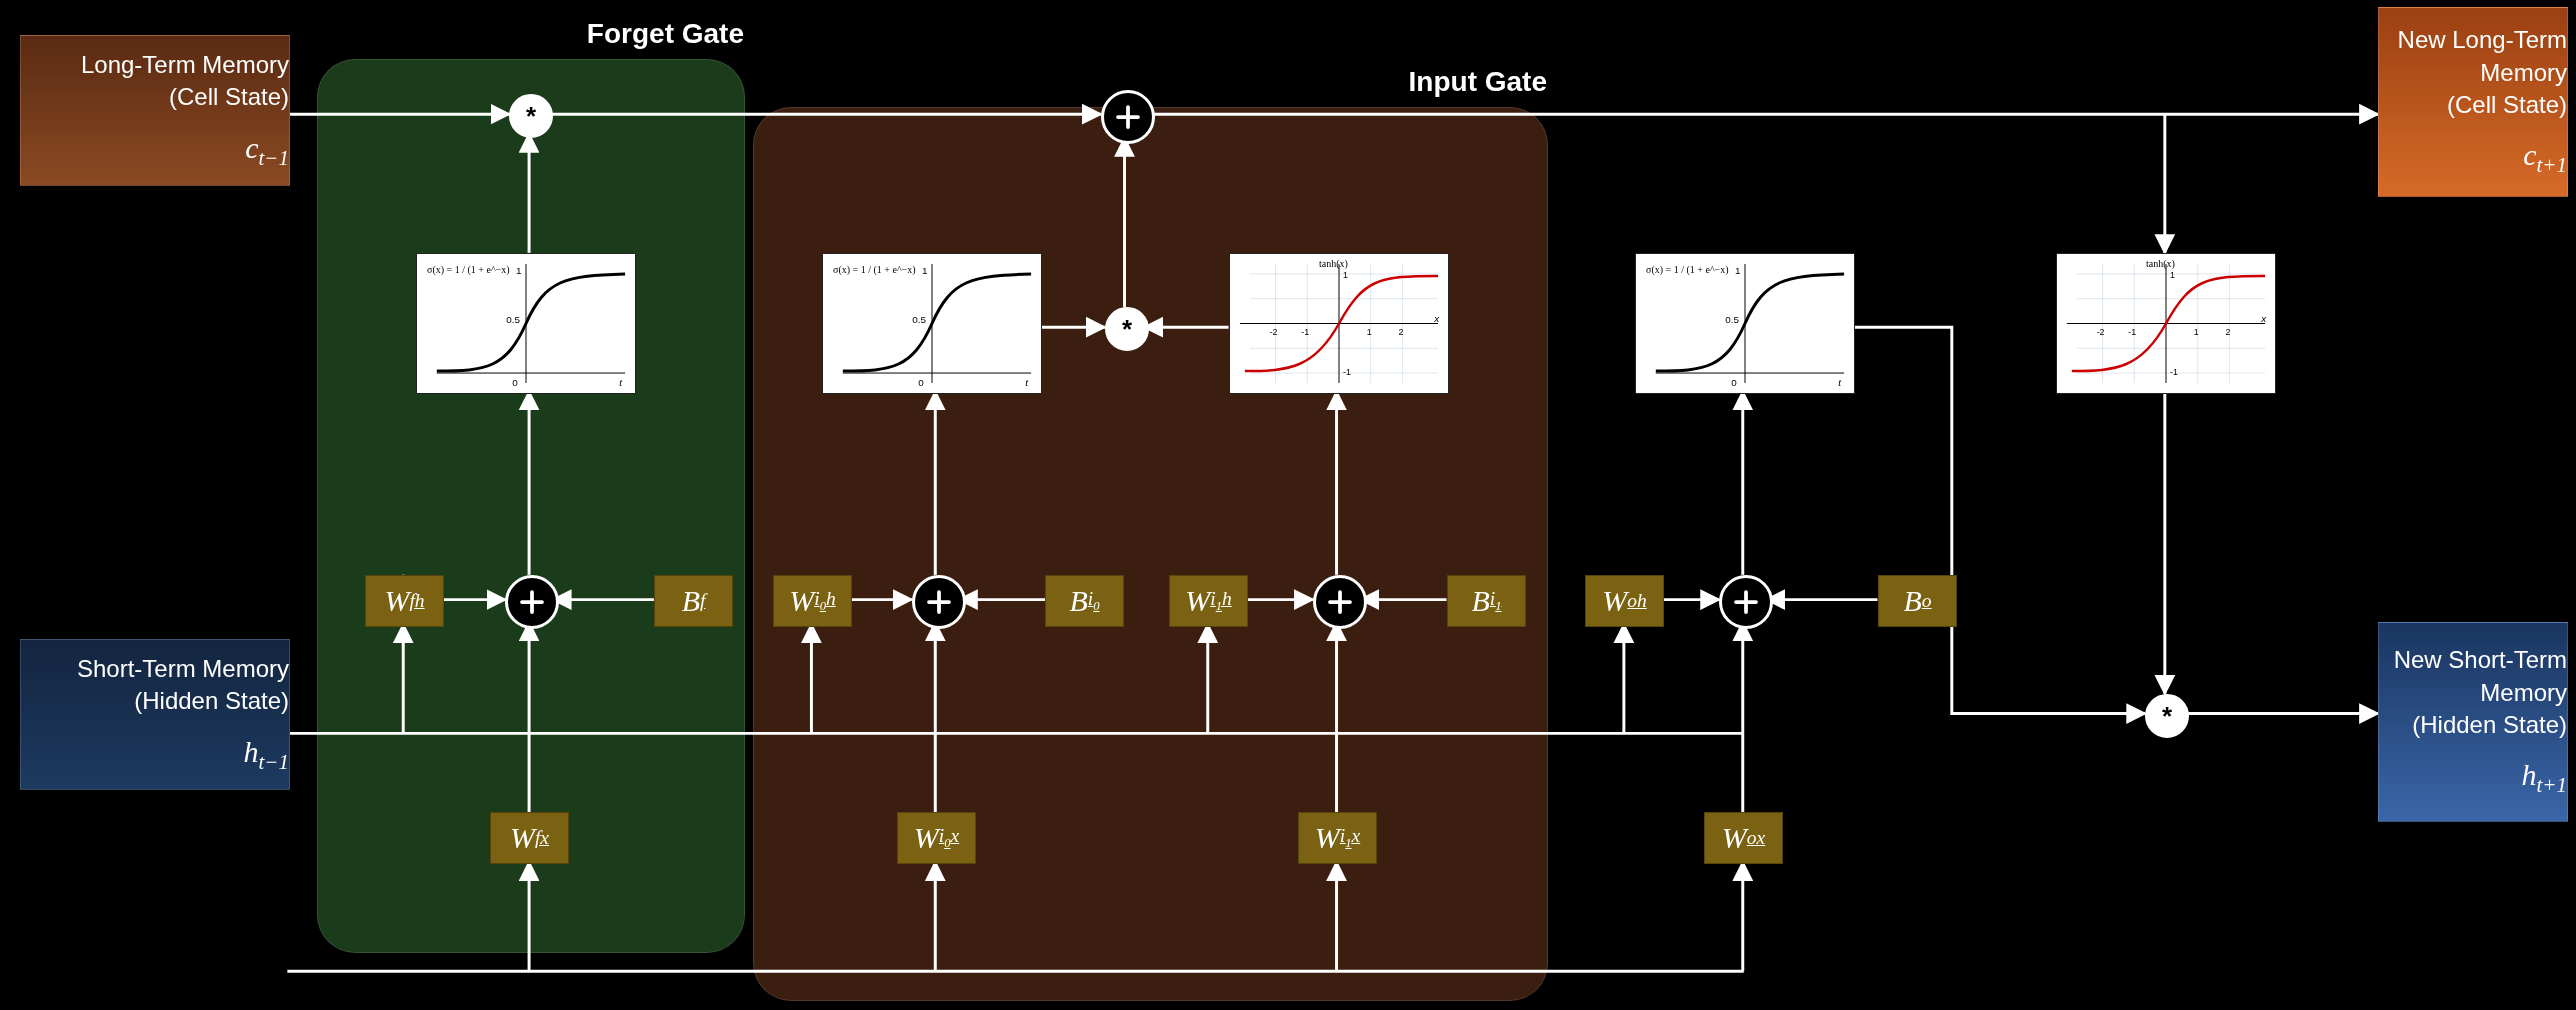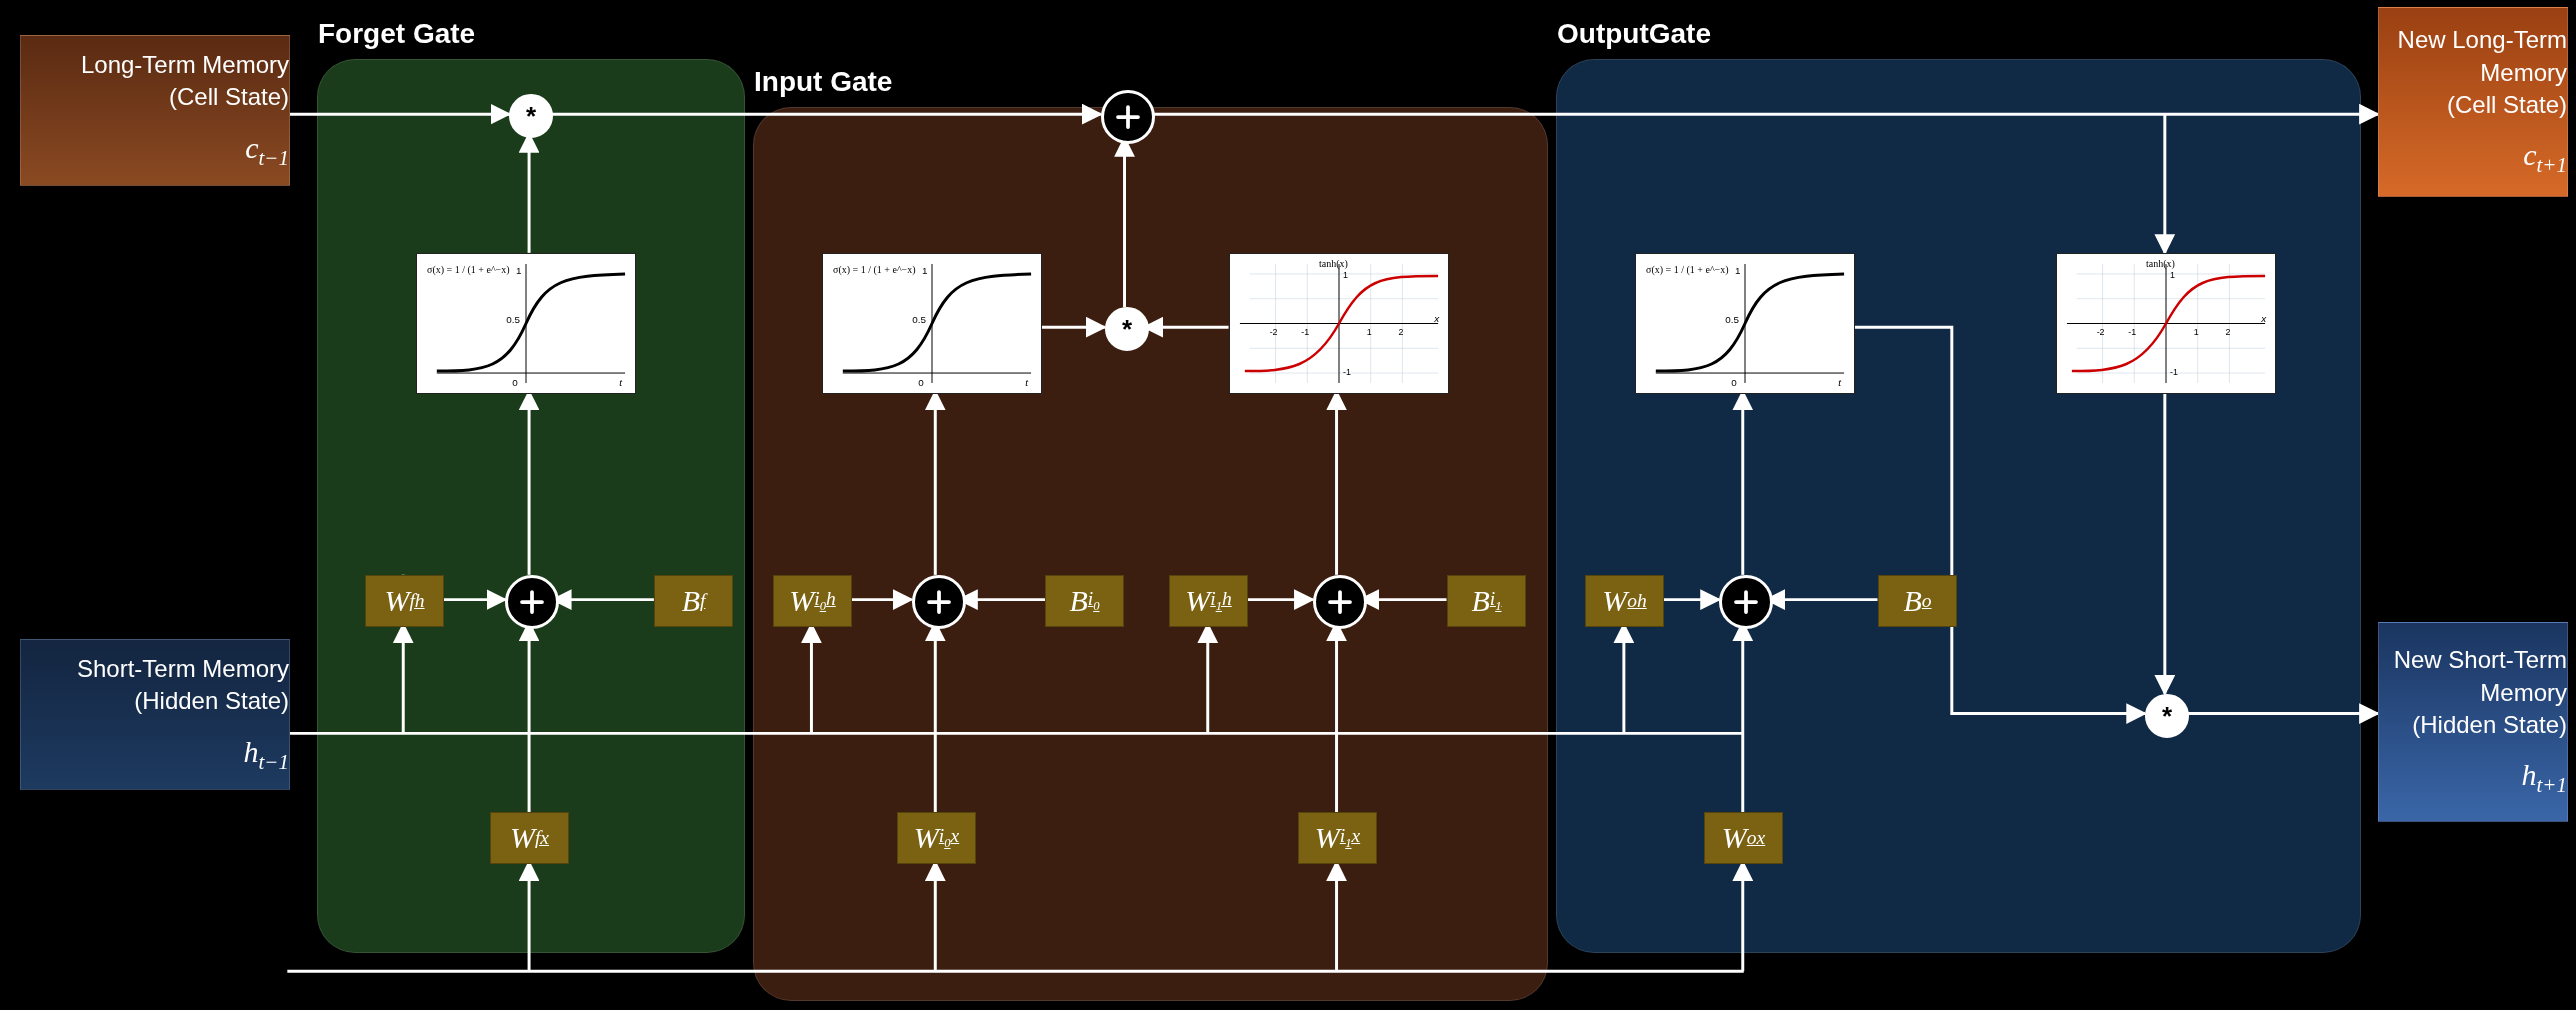--- a/index.html
+++ b/index.html
@@ -41,21 +41,21 @@
     position: absolute;
     border-radius: 38px;
     z-index: 1;
     border: 1px solid rgba(255,255,255,0.12);
   }
   .gate-title {
     position: absolute;
     top: -42px;
     left: 0;
     width: 100%;
-    text-align: left;
+    text-align: right;
     font-size: 28px;
     font-weight: 600;
     color: #fff;
   }
   
   .box {
     position: absolute;
     z-index: 10;
     text-align: center;
     display: flex;
@@ -139,23 +139,20 @@
 <div class="stage">
 
   <div class="gate" style="left:317px; top:59px; width:426px; height:892px; background:var(--gate-forget);">
     <div class="gate-title">Forget Gate</div>
   </div>
 
   <div class="gate" style="left:753px; top:59px; width:793px; height:892px; background:var(--gate-input);margin-top:48px;">
     <div class="gate-title">Input Gate</div>
   </div>
 
-  <div class="gate" style="left:1556px; top:59px; width:803px; height:892px; background:var(--gate-output);">
-    <div class="gate-title">OutputGate</div>
-  </div>
 
   <div class="box" style="left:20px; top:35px; width:268px; height:149px;
               background:linear-gradient(180deg,#5a2a12,#8a4a22);">
     <div>Long-Term Memory</div>
     <div>(Cell State)</div>
     <div class="sym">
       <span>c</span><sub>t−1</sub>
     </div>
   </div>
 

